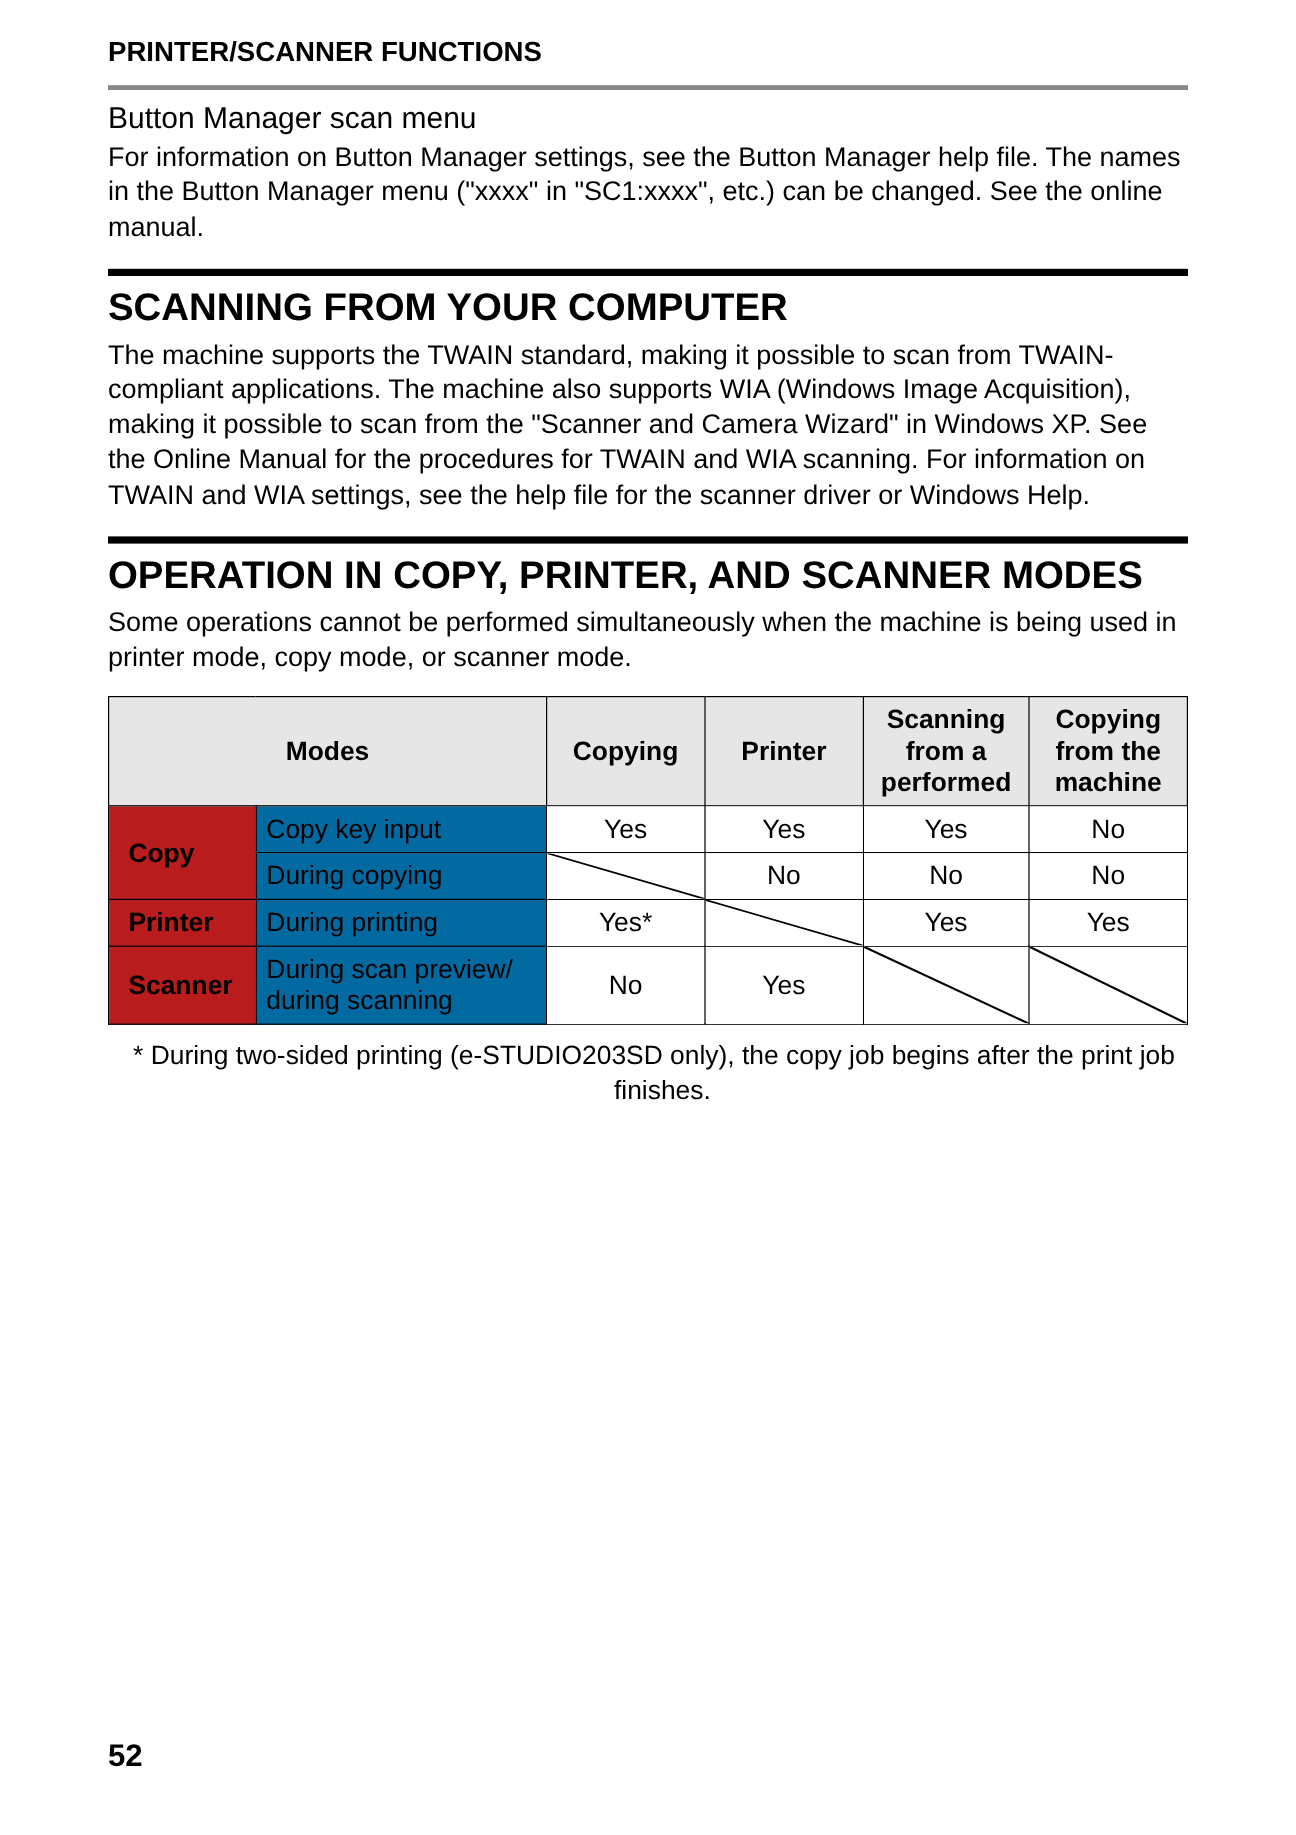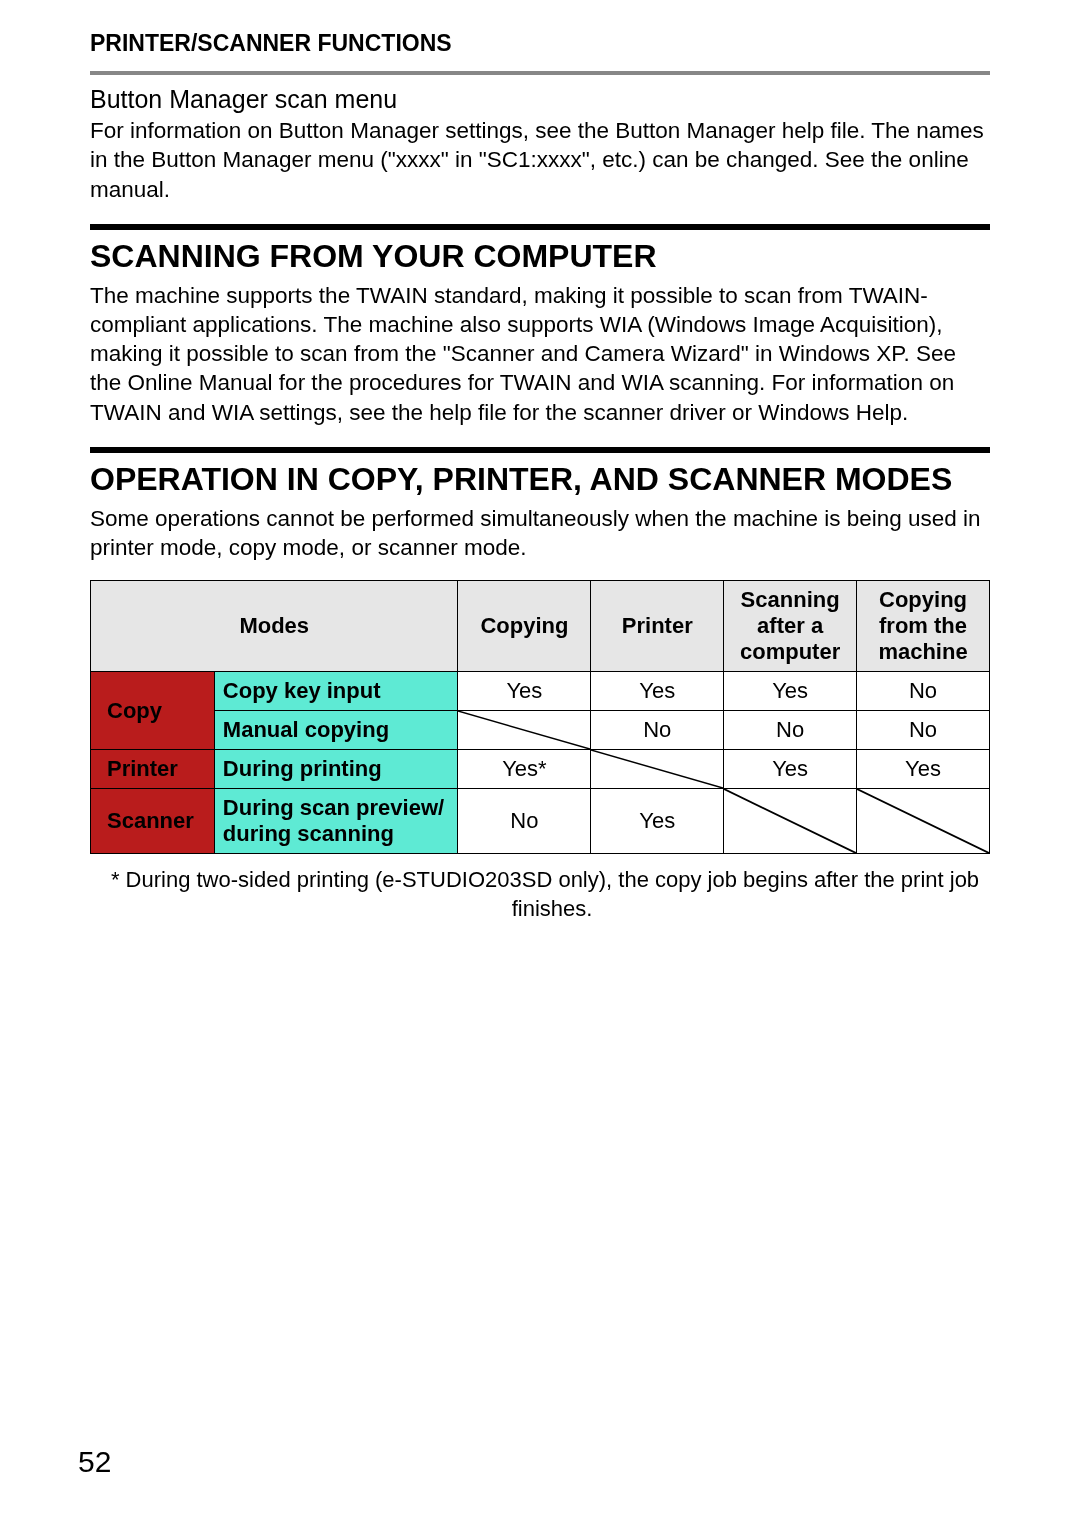--- a/index.html
+++ b/index.html
@@ -58,22 +58,22 @@
     font-weight: bold;
     text-align: center;
   }
   table.mode-table td.rowlabel {
     background: #b91c1c;
     font-weight: bold;
     text-align: left;
     padding-left: 16px;
   }
   table.mode-table td.statelabel {
-    background: #5eead4;
-    font-weight: bold;
+    background: #0369a1;
+    font-weight: normal;
     text-align: left;
     padding-left: 8px;
   }
   table.mode-table td.val {
     text-align: center;
     background: #fff;
     position: relative;
   }
   .diag {
     position: relative;
@@ -88,23 +88,23 @@
     font-size: 22px;
     line-height: 1.3;
     margin-top: 12px;
     padding-left: 24px;
     text-indent: -14px;
     text-align: center;
   }
   .page-number {
     position: absolute;
     bottom: 50px;
-    left: 78px;
-    font-size: 30px;
-    font-weight: normal;
+    left: 90px;
+    font-size: 26px;
+    font-weight: bold;
   }
   .col-modes { width: 100px; }
   .col-state { width: 220px; }
   .col-val   { width: 120px; }
 </style>
 </head>
 <body>
 
 <div class="page-header">PRINTER/SCANNER FUNCTIONS</div>
 
@@ -126,35 +126,35 @@
     <col class="col-val">
       <col class="col-val">
       <col class="col-val">
       <col class="col-val">
   </colgroup>
   <thead>
     <tr>
       <th colspan="2">Modes</th>
       <th>Copying</th>
       <th>Printer</th>
-      <th>Scanning after a computer</th>
+      <th>Scanning from a performed</th>
       <th>Copying from the machine</th>
     </tr>
   </thead>
   <tbody>
     <tr>
       <td class="rowlabel" rowspan="2">Copy</td>
       <td class="statelabel">Copy key input</td>
       <td class="val">Yes</td>
       <td class="val">Yes</td>
       <td class="val">Yes</td>
       <td class="val">No</td>
     </tr>
     <tr>
-      <td class="statelabel">Manual copying</td>
+      <td class="statelabel">During copying</td>
       <td class="val diag">
         <svg viewBox="0 0 100 40" preserveAspectRatio="none">
             <line x1="0" y1="0" x2="100" y2="40" stroke="#000" stroke-width="1.5"></line>
           </svg>
       </td>
       <td class="val">No</td>
       <td class="val">No</td>
       <td class="val">No</td>
     </tr>
     <tr>

